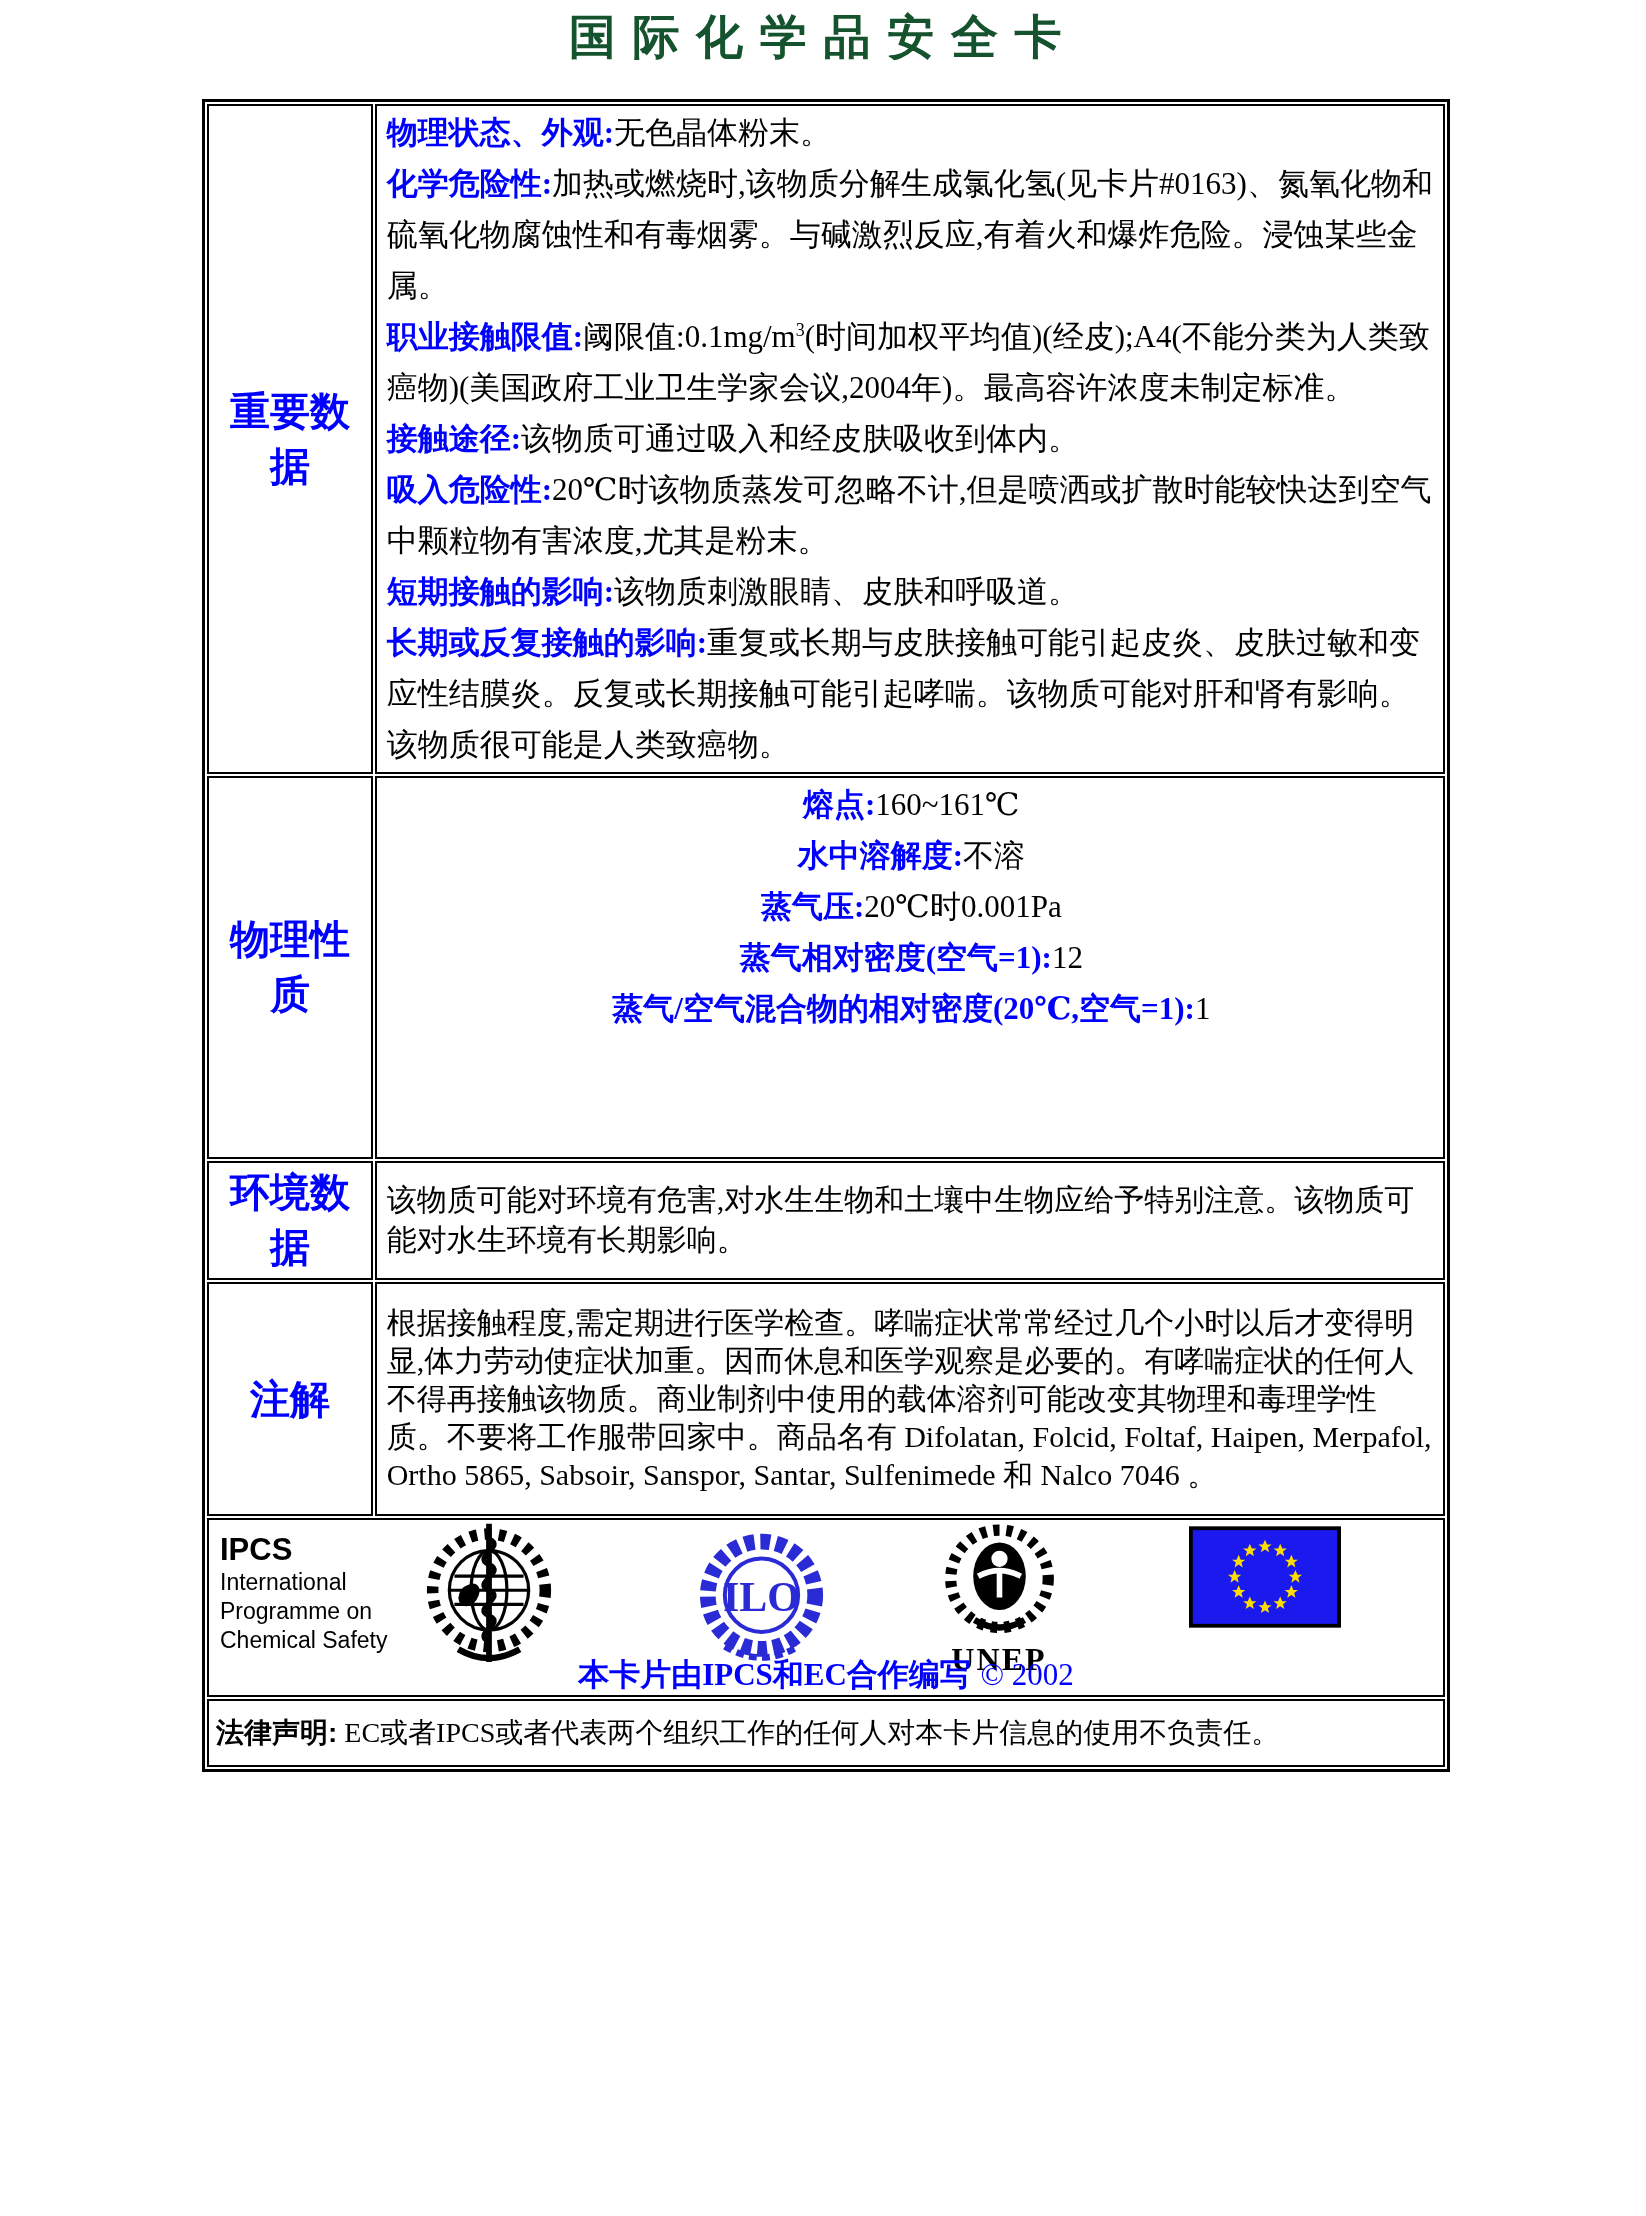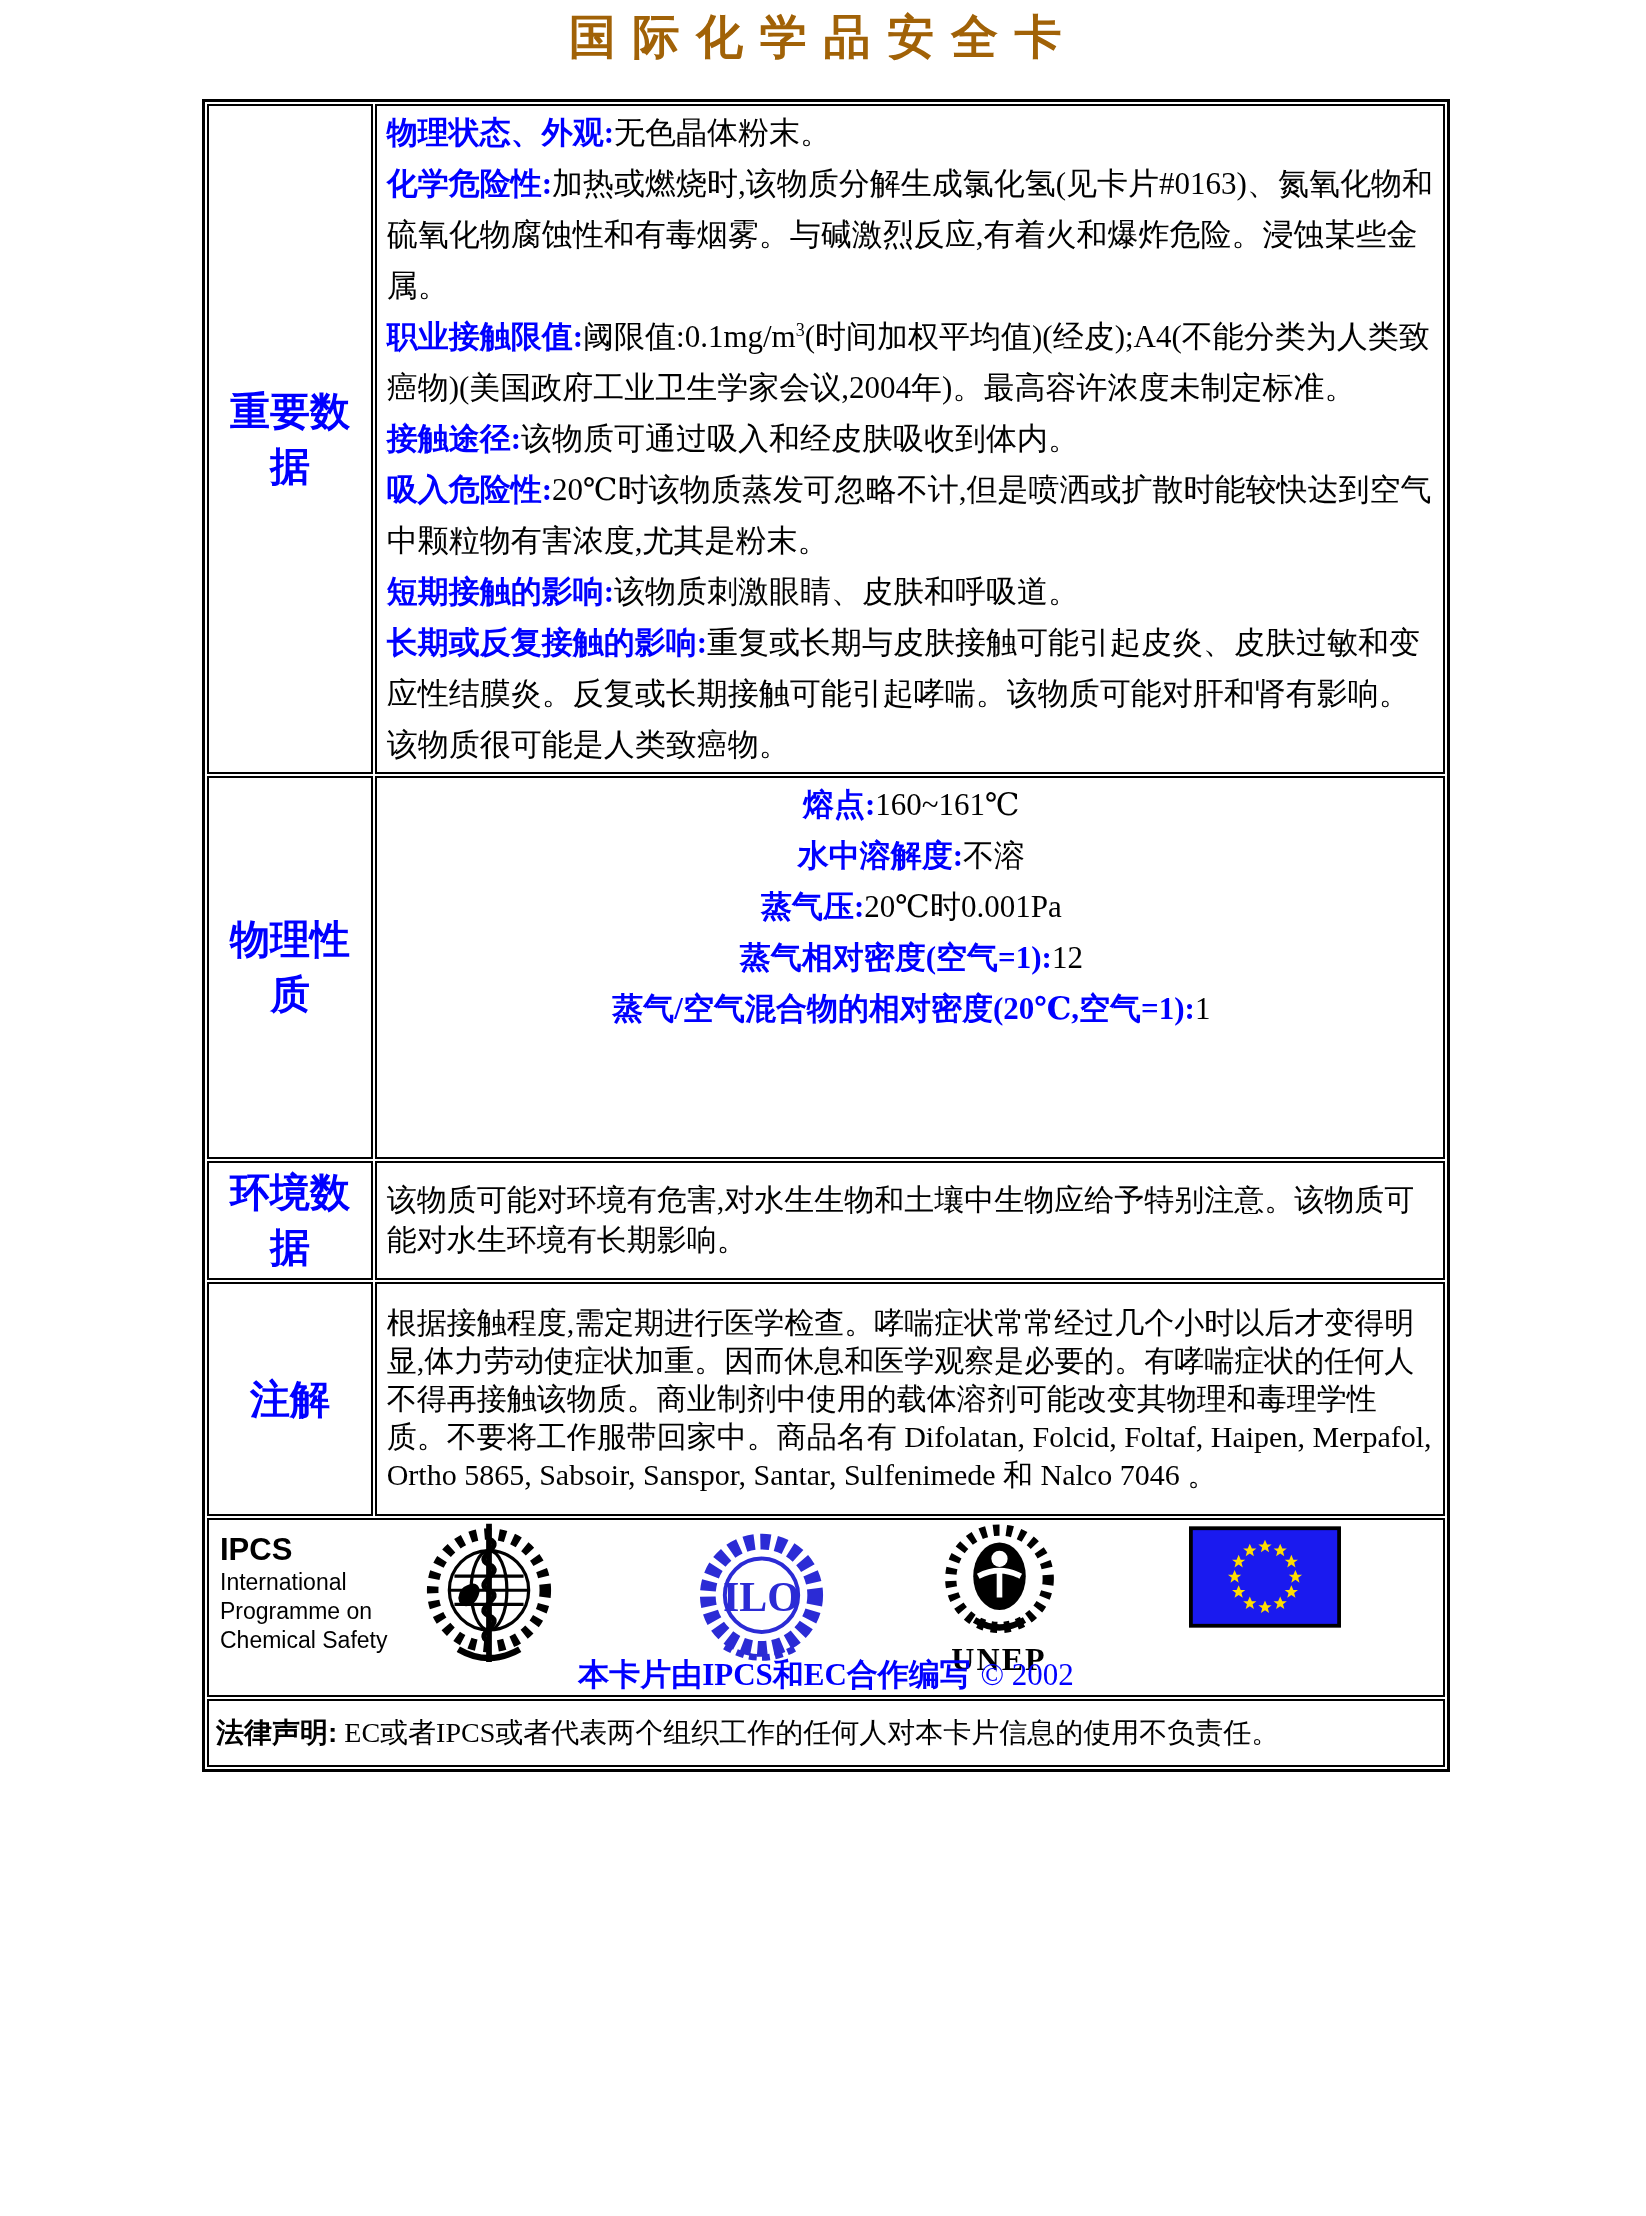--- a/index.html
+++ b/index.html
@@ -3,21 +3,21 @@
 <meta charset="utf-8">
 <style>
   html,body{margin:0;padding:0;}
   body{
     width:1647px;height:2216px;background:#ffffff;position:relative;
     font-family:"Liberation Serif","DejaVu Serif",serif;color:#000;
     -webkit-font-smoothing:antialiased;
   }
   .doc-title{
     position:absolute;top:5.6px;left:0;width:100%;text-align:center;
-    color:#a16207;font-size:47px;font-weight:bold;letter-spacing:16.7px;
+    color:#14532d;font-size:47px;font-weight:bold;letter-spacing:16.7px;
     font-family:"Liberation Serif","DejaVu Serif",serif;
   }
   table.card{
     position:absolute;left:202px;top:99px;width:1248px;
     border-collapse:separate;border-spacing:2.8px;
     border:3.5px solid #000;background:#fff;table-layout:fixed;
   }
   col.col-label{width:166px;}
   td{border:2.1px solid #000;background:#fff;vertical-align:middle;}
   .cell-header{height:60px;padding:0 5.6px 0 7px;}

